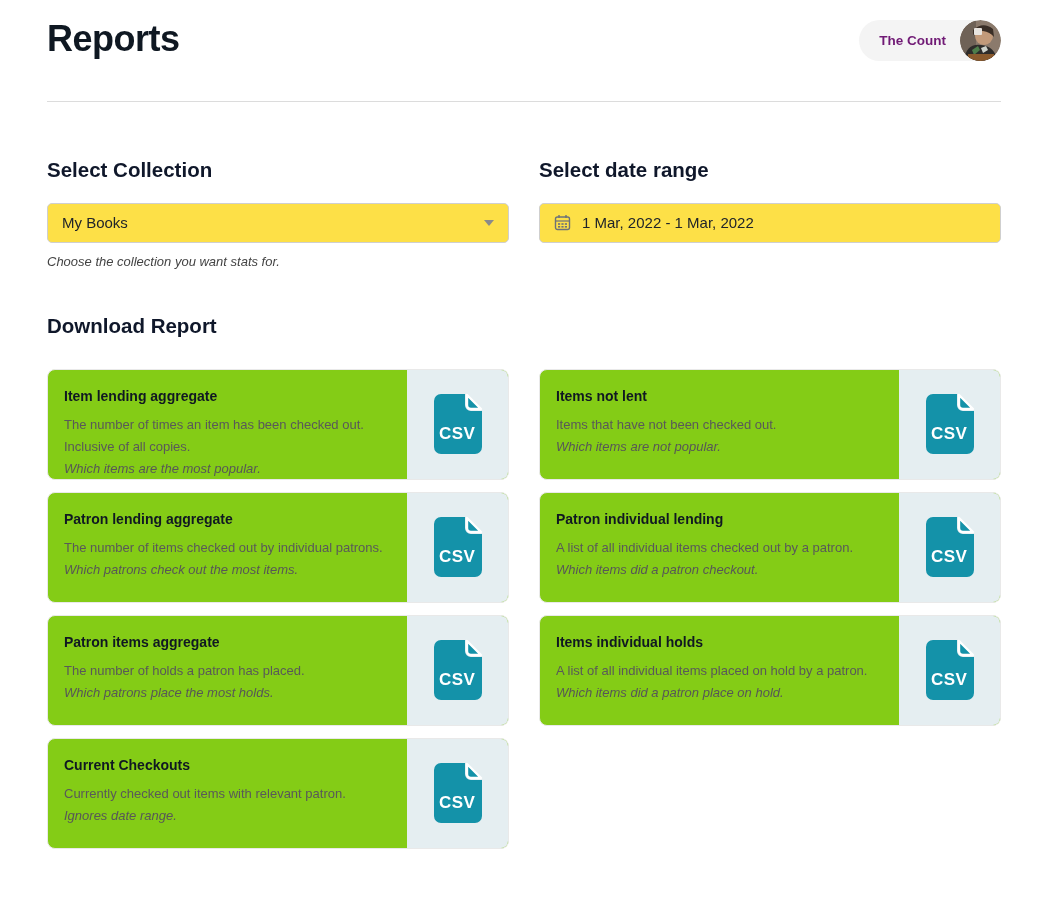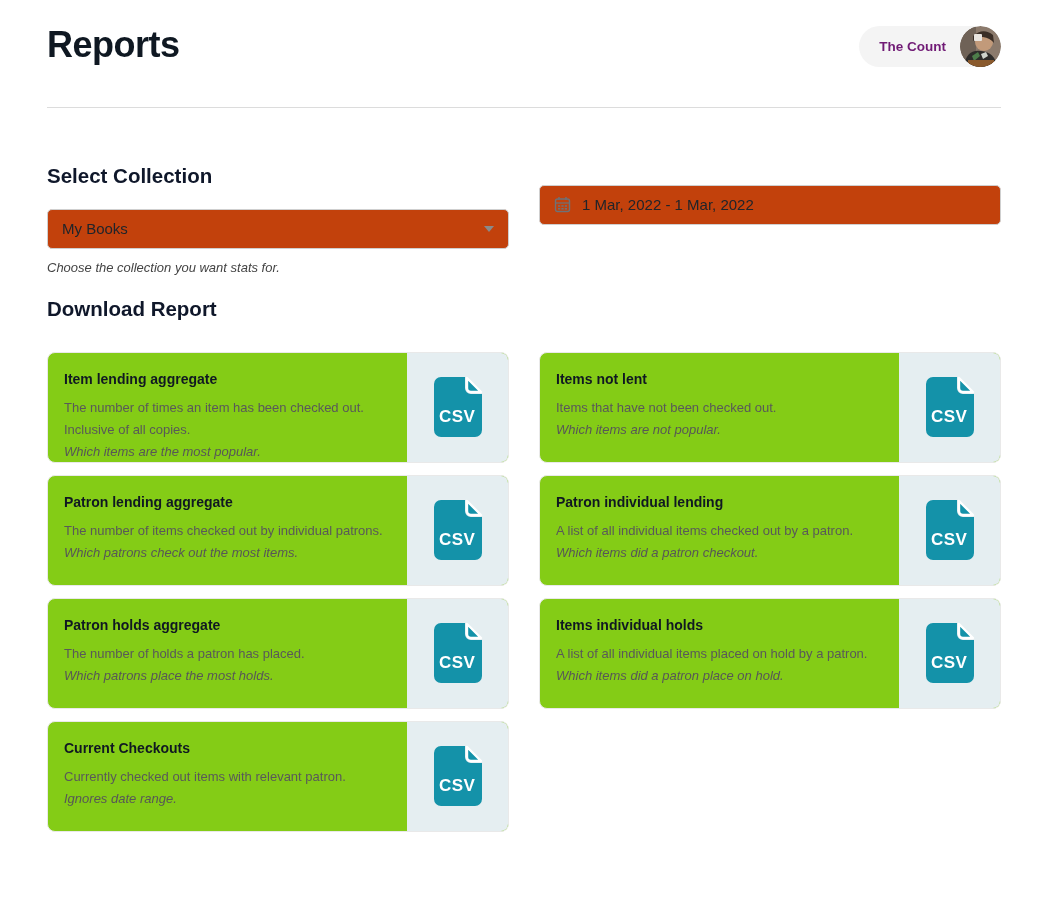--- a/index.html
+++ b/index.html
@@ -7,21 +7,21 @@
   body {
     width: 1048px;
     min-height: 924px;
     font-family: "Liberation Sans", sans-serif;
     color: #121a24;
   }
   .container { padding: 0 47px 60px; }
 
   
   .header {
-    padding-top: 22px;
+    padding-top: 16px;
     display: flex;
     align-items: flex-start;
     justify-content: space-between;
     text-align: right;
   }
   h1.page-title {
     font-size: 36px;
     font-weight: 700;
     letter-spacing: -0.5px;
     color: #0f1822;
@@ -66,21 +66,21 @@
   h2.section-heading {
     font-size: 20.5px;
     font-weight: 700;
     color: #0f172a;
   }
   .field { margin-top: 21px; }
   .select-box, .date-box {
     height: 40px;
     border: 1px solid #cfcfcf;
     border-radius: 5px;
-    background: #c2410c;
+    background: #fde047;
     display: flex;
     align-items: center;
     padding: 0 14px;
     font-size: 15px;
     color: #20242a;
     cursor: pointer;
     position: relative;
   }
   .select-caret {
     position: absolute;
@@ -94,21 +94,21 @@
   }
   .date-box .cal { margin-right: 11px; display: flex; }
   .help-text {
     margin-top: 11px;
     font-size: 13px;
     font-style: italic;
     color: #434343;
   }
 
   
-  .download-heading { margin-top: 22px; }
+  .download-heading { margin-top: 45px; }
   .cards {
     margin-top: 31px;
     display: grid;
     grid-template-columns: 1fr 1fr;
     column-gap: 30px;
     row-gap: 12px;
     align-items: start;
   }
   .card {
     display: flex;
@@ -189,20 +189,21 @@
       <h2 class="section-heading">Select Collection</h2>
       <div class="field">
         <div class="select-box">
           <span>My Books</span>
           <span class="select-caret"></span>
         </div>
       </div>
       <div class="help-text">Choose the collection you want stats for.</div>
     </div>
     <div class="selector-col">
+      <h2 class="section-heading">Select date range</h2>
       <div class="field">
         <div class="date-box">
           <span class="cal">
             <svg width="17" height="17" viewBox="0 0 17 17" fill="none">
               <rect x="1.5" y="3" width="14" height="12.5" rx="2" stroke="#6d7278" stroke-width="1.4"></rect>
               <line x1="1.5" y1="7" x2="15.5" y2="7" stroke="#6d7278" stroke-width="1.2"></line>
               <line x1="5" y1="1" x2="5" y2="4" stroke="#6d7278" stroke-width="1.4"></line>
               <line x1="12" y1="1" x2="12" y2="4" stroke="#6d7278" stroke-width="1.4"></line>
               <rect x="4" y="9.2" width="2.2" height="1.6" fill="#6d7278"></rect>
               <rect x="7.4" y="9.2" width="2.2" height="1.6" fill="#6d7278"></rect>
@@ -276,21 +277,21 @@
       <svg class="csv-icon" width="52" height="64" viewBox="0 0 52 64">
         <path d="M9 2 H33 V13 a6 6 0 0 0 6 6 H50 V55 a7 7 0 0 1 -7 7 H9 a7 7 0 0 1 -7 -7 V9 a7 7 0 0 1 7 -7 z" fill="#1492a9"></path>
         <path d="M35 3 L49 17 H39 a4 4 0 0 1 -4 -4 z" fill="#1492a9" stroke="#ffffff" stroke-width="2.4" stroke-linejoin="round"></path>
         <text x="7" y="47" font-family="Liberation Sans, sans-serif" font-size="17" font-weight="bold" fill="#ffffff" letter-spacing="0.5" class="csv-label">CSV</text>
       </svg>
     </div>
   </div>
 
   <div class="card">
     <div class="card-body">
-      <div class="card-title">Patron holds aggregate</div>
+      <div class="card-title">Patron items aggregate</div>
       <div class="card-desc">The number of holds a patron has placed.</div>
       <div class="card-note">Which patrons place the most holds.</div>
     </div>
     <div class="card-panel">
       <svg class="csv-icon" width="52" height="64" viewBox="0 0 52 64">
         <path d="M9 2 H33 V13 a6 6 0 0 0 6 6 H50 V55 a7 7 0 0 1 -7 7 H9 a7 7 0 0 1 -7 -7 V9 a7 7 0 0 1 7 -7 z" fill="#1492a9"></path>
         <path d="M35 3 L49 17 H39 a4 4 0 0 1 -4 -4 z" fill="#1492a9" stroke="#ffffff" stroke-width="2.4" stroke-linejoin="round"></path>
         <text x="7" y="47" font-family="Liberation Sans, sans-serif" font-size="17" font-weight="bold" fill="#ffffff" letter-spacing="0.5" class="csv-label">CSV</text>
       </svg>
     </div>

